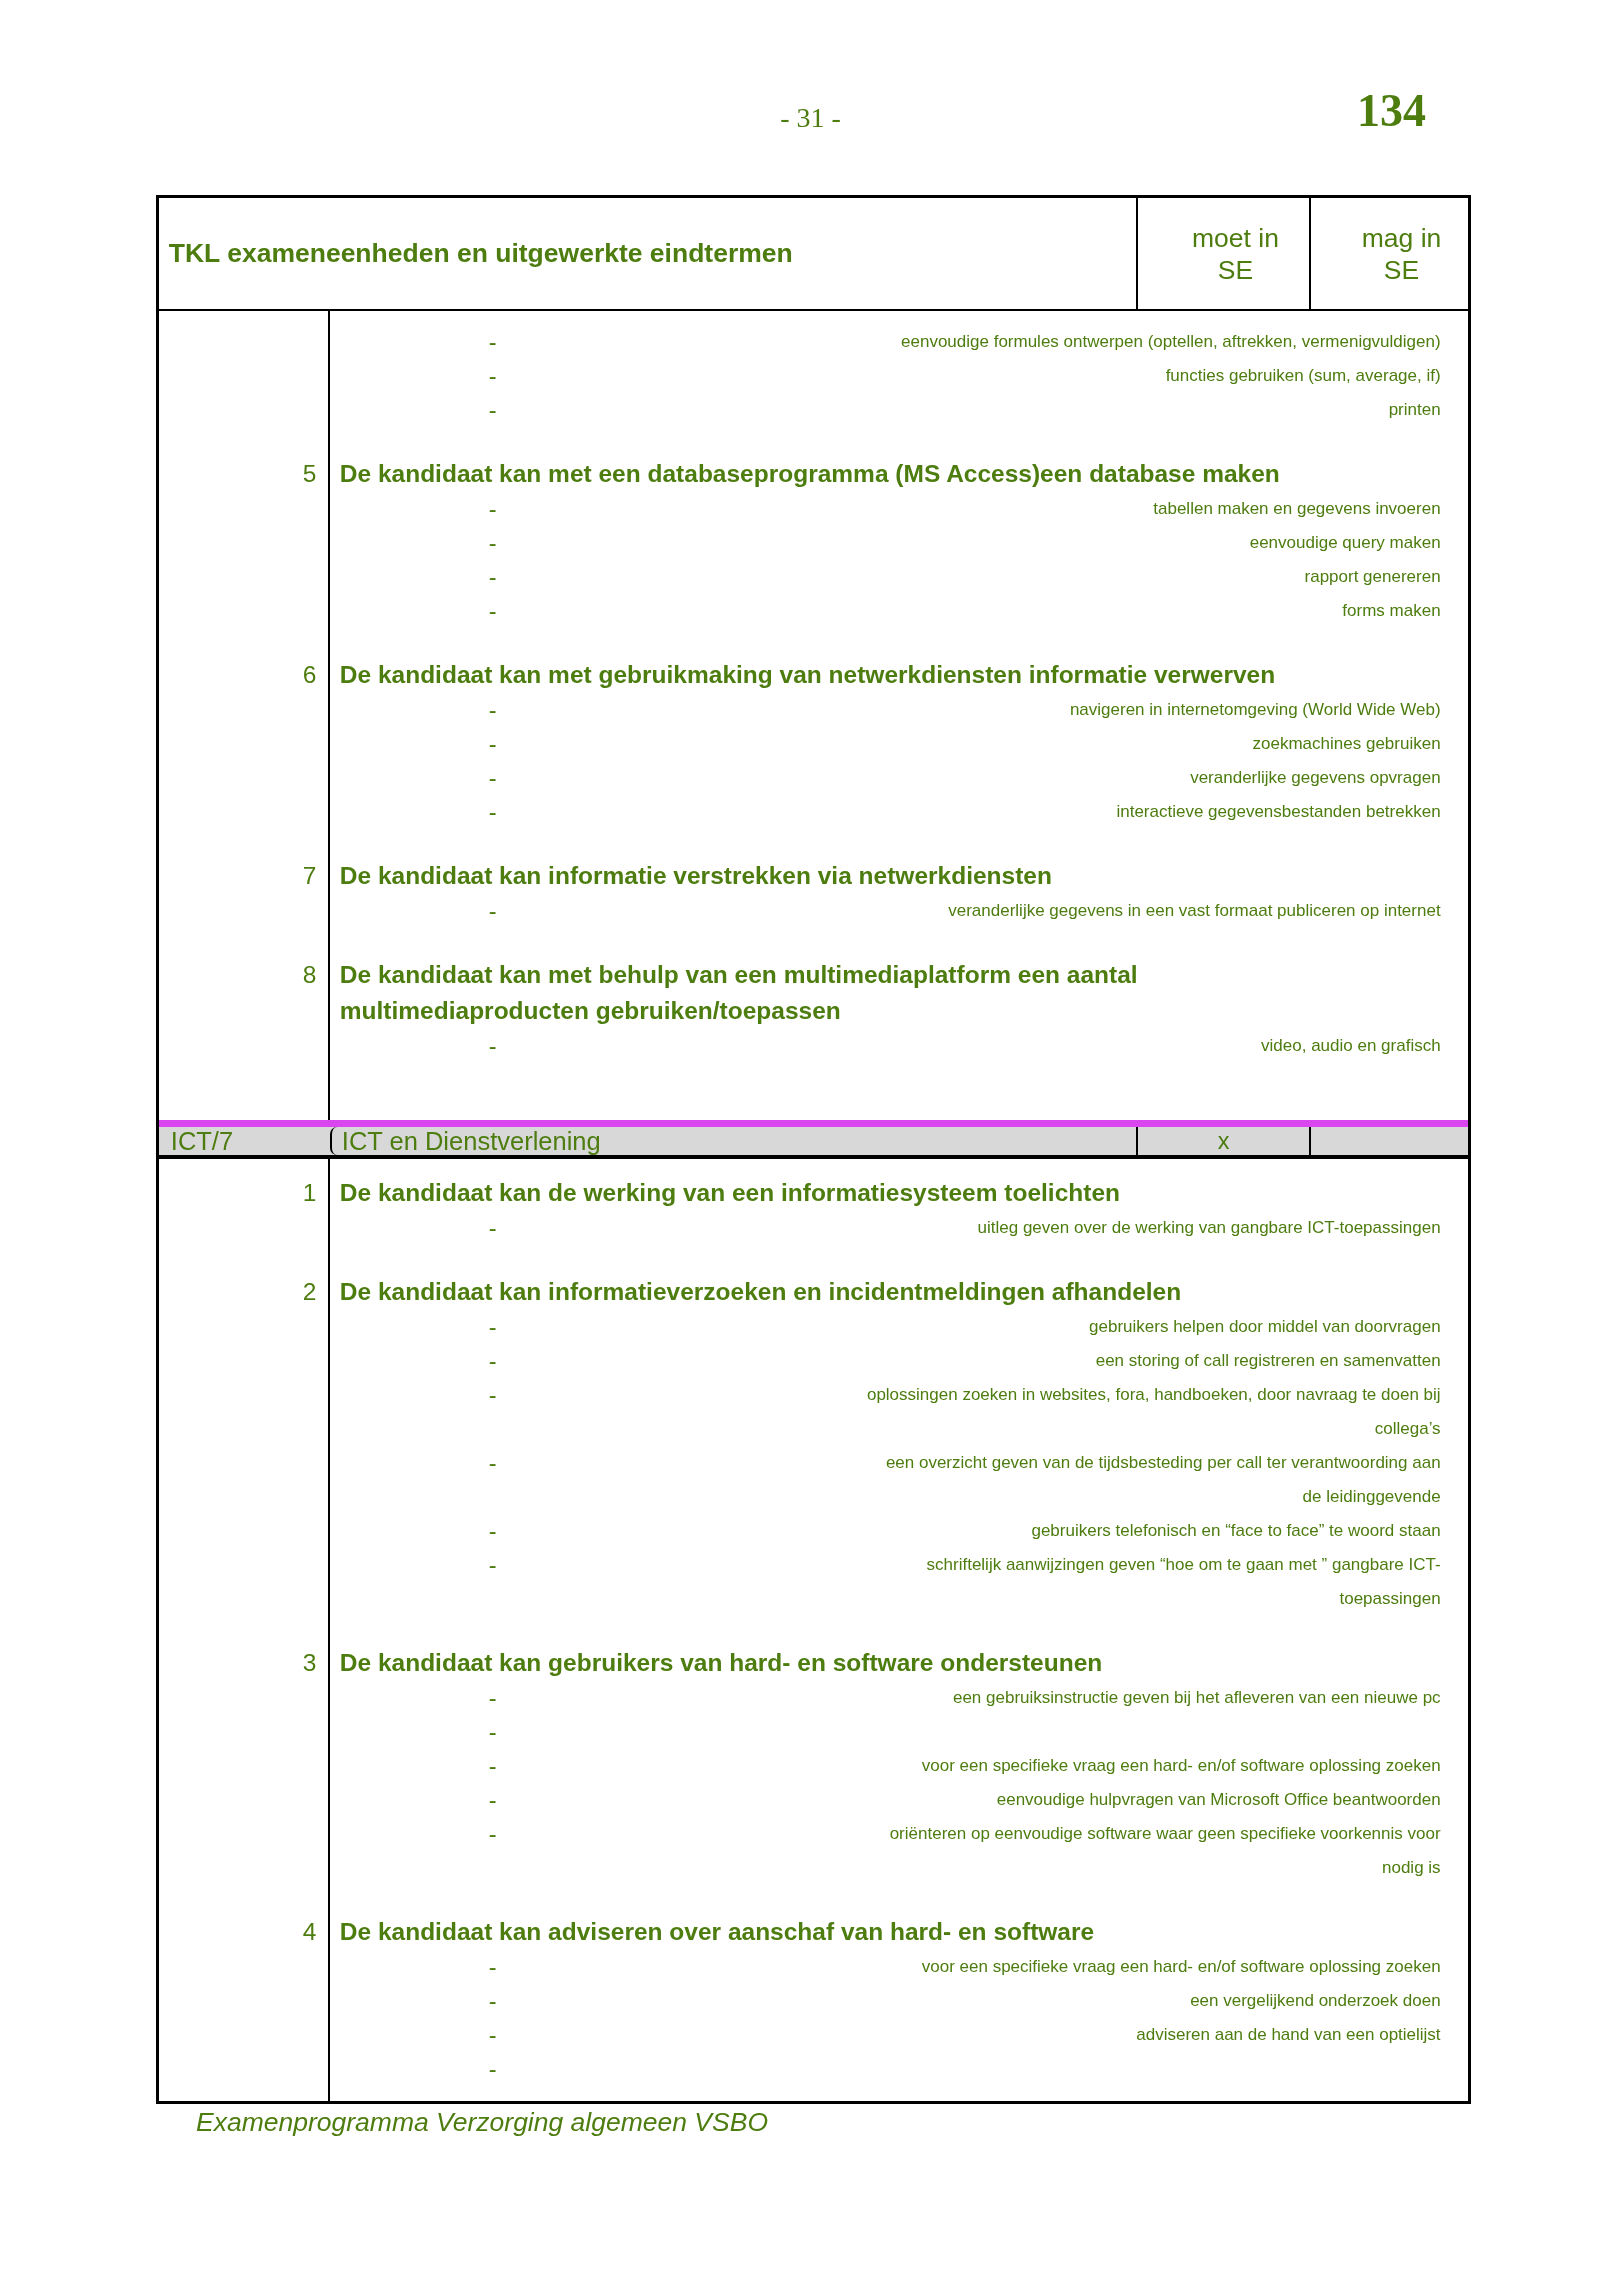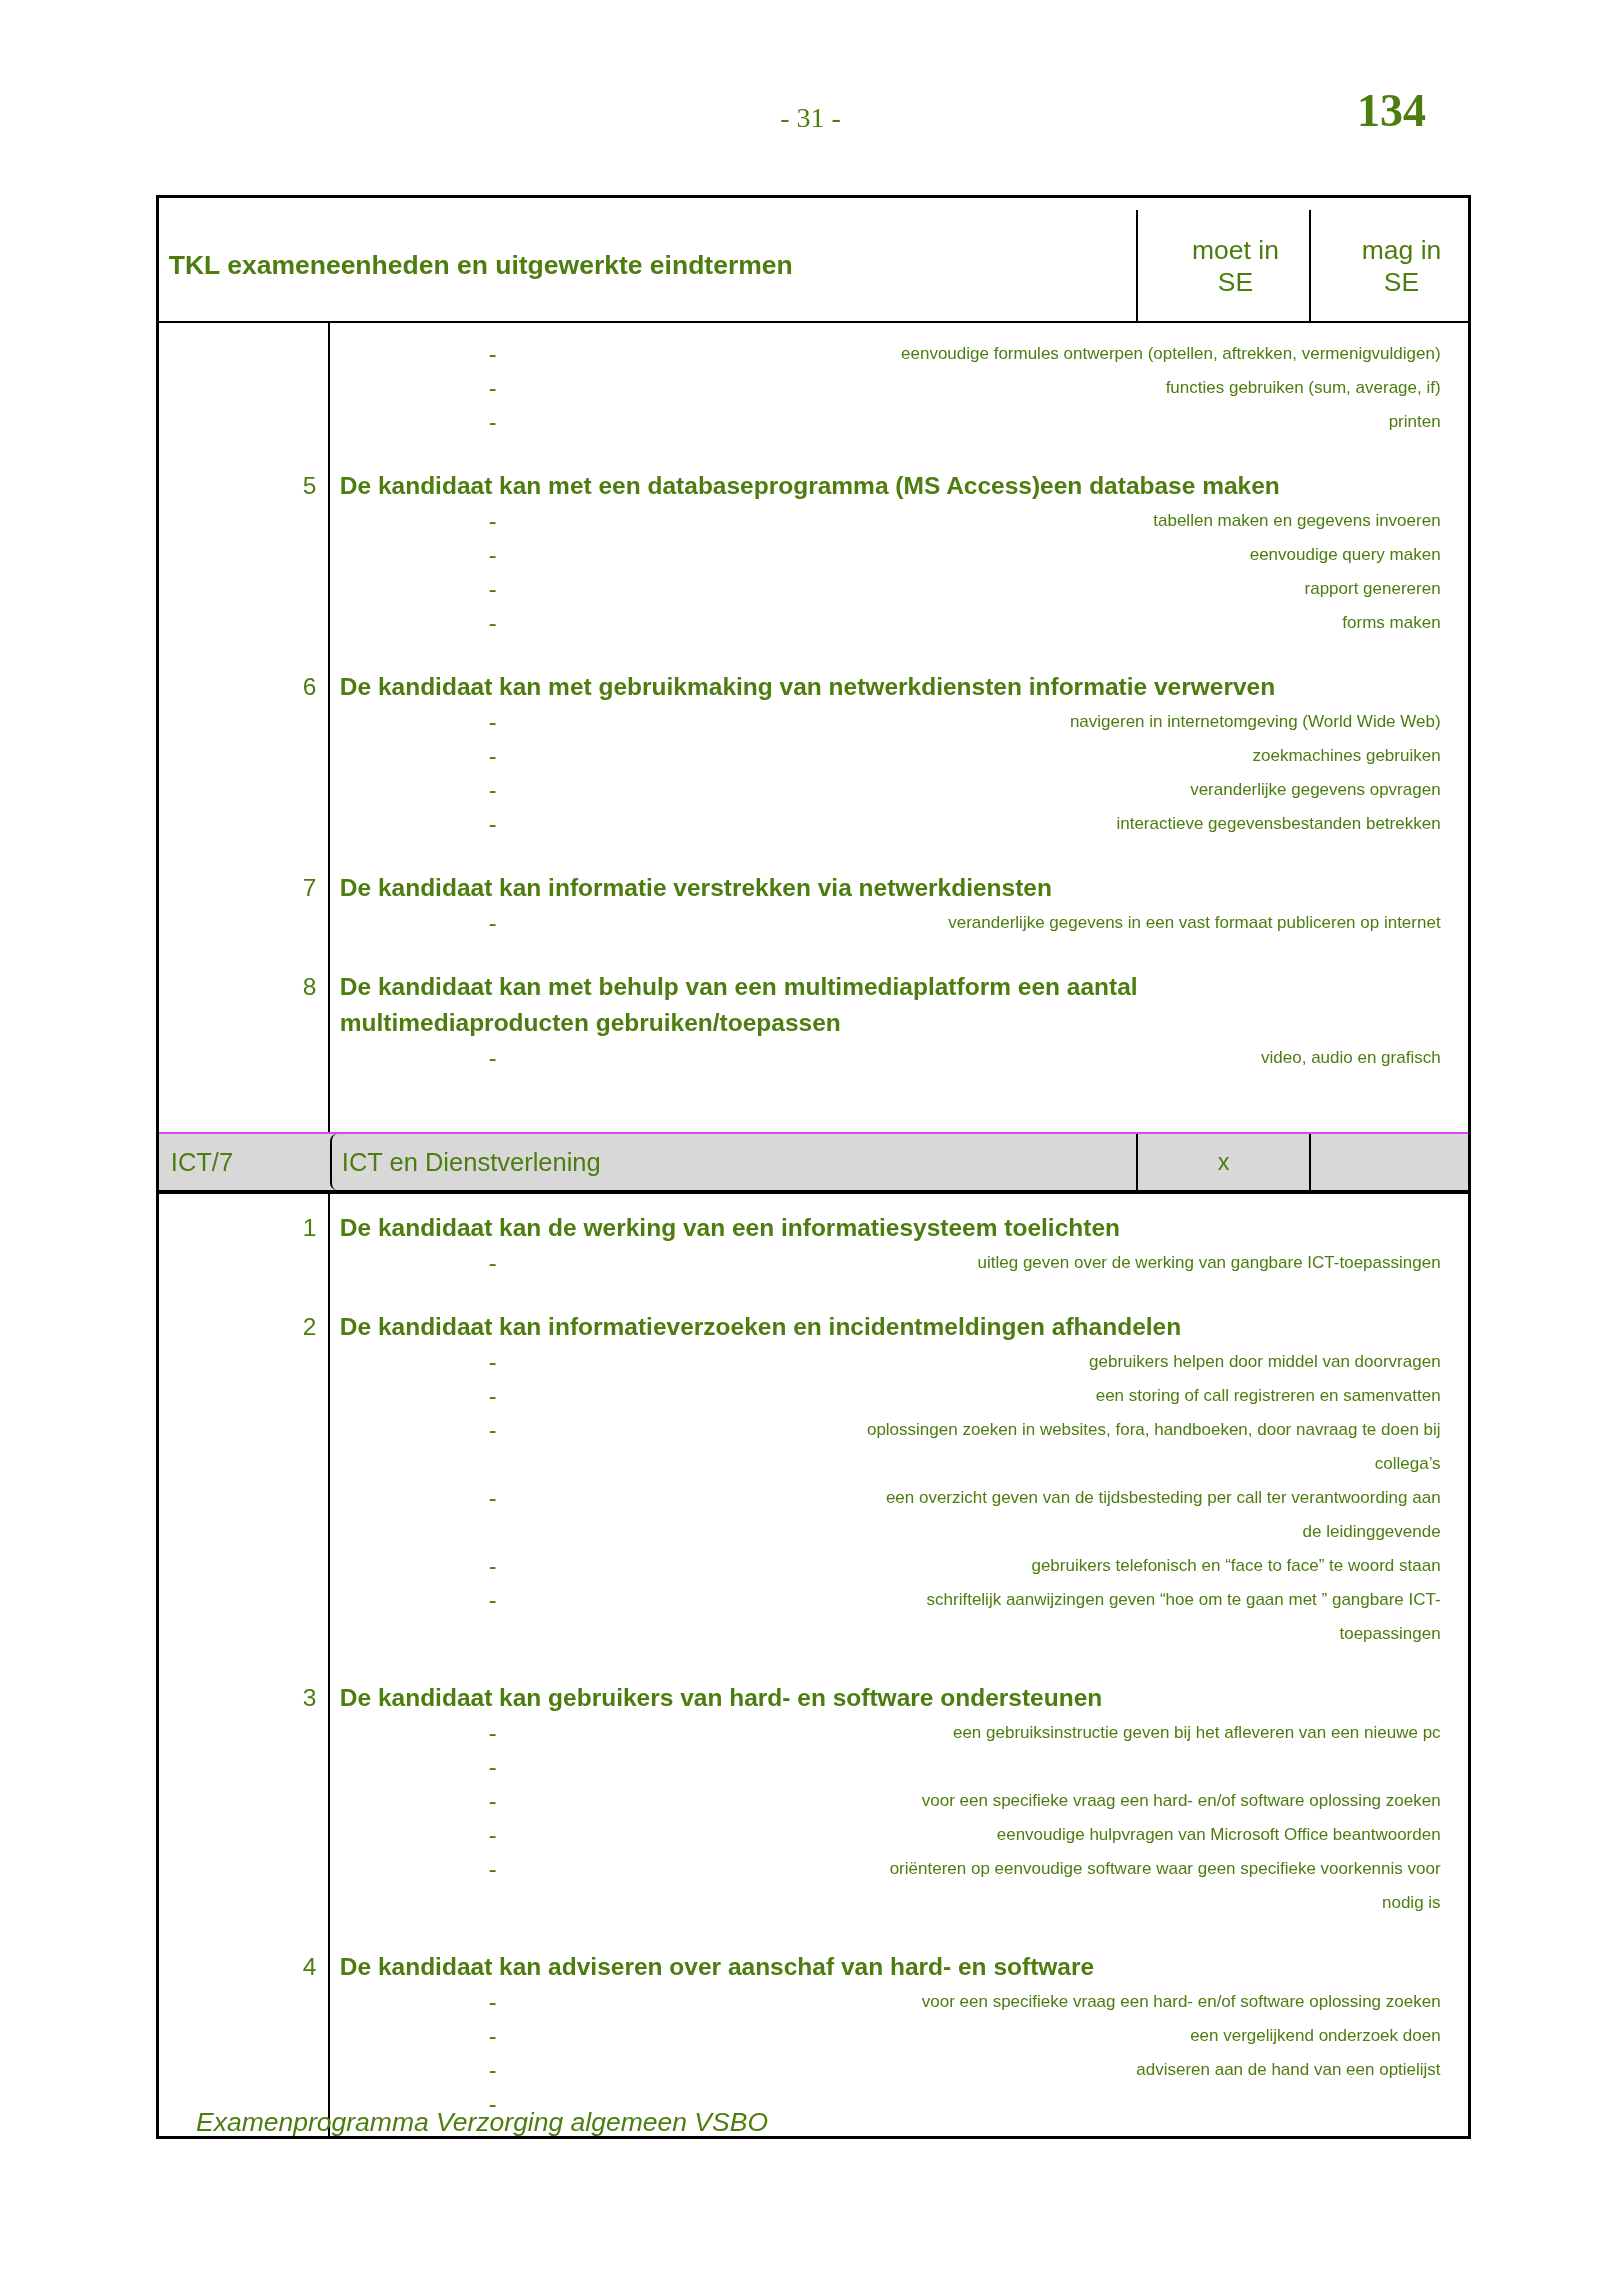--- a/index.html
+++ b/index.html
@@ -16,21 +16,21 @@
   }
   .pageno-right {
     position:absolute; top:84px; right:195px;
     font-family:"Liberation Serif","DejaVu Serif",serif;
     font-weight:bold; font-size:46px;
   }
   .tkl-table {
     position:absolute; left:156px; top:195px; width:1315px;
     border:3.9px solid #000;
   }
-  .thead { display:flex; height:113px; border-bottom:2px solid #000;margin-top:12px; }
+  .thead { display:flex; height:113px; border-bottom:2px solid #000; }
   .th-title {
     flex:1; display:flex; align-items:center; padding-left:9.8px;
     font-weight:bold; font-size:26.5px;
   }
   .th-col {
     width:173px; border-left:2px solid #000; display:flex;
     align-items:center; justify-content:center; text-align:center;
     font-weight:normal; font-size:26.5px; line-height:32px; white-space:pre-line;padding-left:24px;
   }
   .th-col-last { width:159px; }
@@ -46,22 +46,22 @@
   .num {
     flex:none; width:171px; padding-right:13.7px; text-align:right;
     font-size:24.5px; line-height:36px;
   }
   .ibody { flex:1; padding-left:9.8px; padding-right:27.4px; }
   .ititle { font-weight:bold; font-size:24.5px; line-height:36px; white-space:pre-line; }
   .bullet { display:flex; padding-left:149px; }
   .dash { flex:none; width:47px; font-size:23.5px; line-height:34px; }
   .btext { flex:1; font-size:17px; line-height:34px; white-space:pre-line;text-align:right; }
   .section-row {
-    display:flex; height:62px; align-items:stretch;
-    border-top:2px solid #d946ef; border-bottom:4.9px solid #000;
+    display:flex; height:39px; align-items:stretch;
+    border-top:7px solid #d946ef; border-bottom:4.9px solid #000;
     background:#d8d8d8;
   }
   .sec-code { width:171px; display:flex; align-items:center; padding-left:11.8px; font-size:25.5px; }
   .sec-label { flex:1; border-left:2px solid #000; display:flex; align-items:center; padding-left:9.8px; font-size:25.5px;border-radius:7px; }
   .sec-moet { width:173px; border-left:2px solid #000; display:flex; align-items:center; justify-content:center; font-size:23.5px; }
   .sec-mag { width:159px; border-left:2px solid #000; }
   .footer {
     position:absolute; left:196px; top:2107px;
     font-style:italic; font-size:26.5px;
   }

